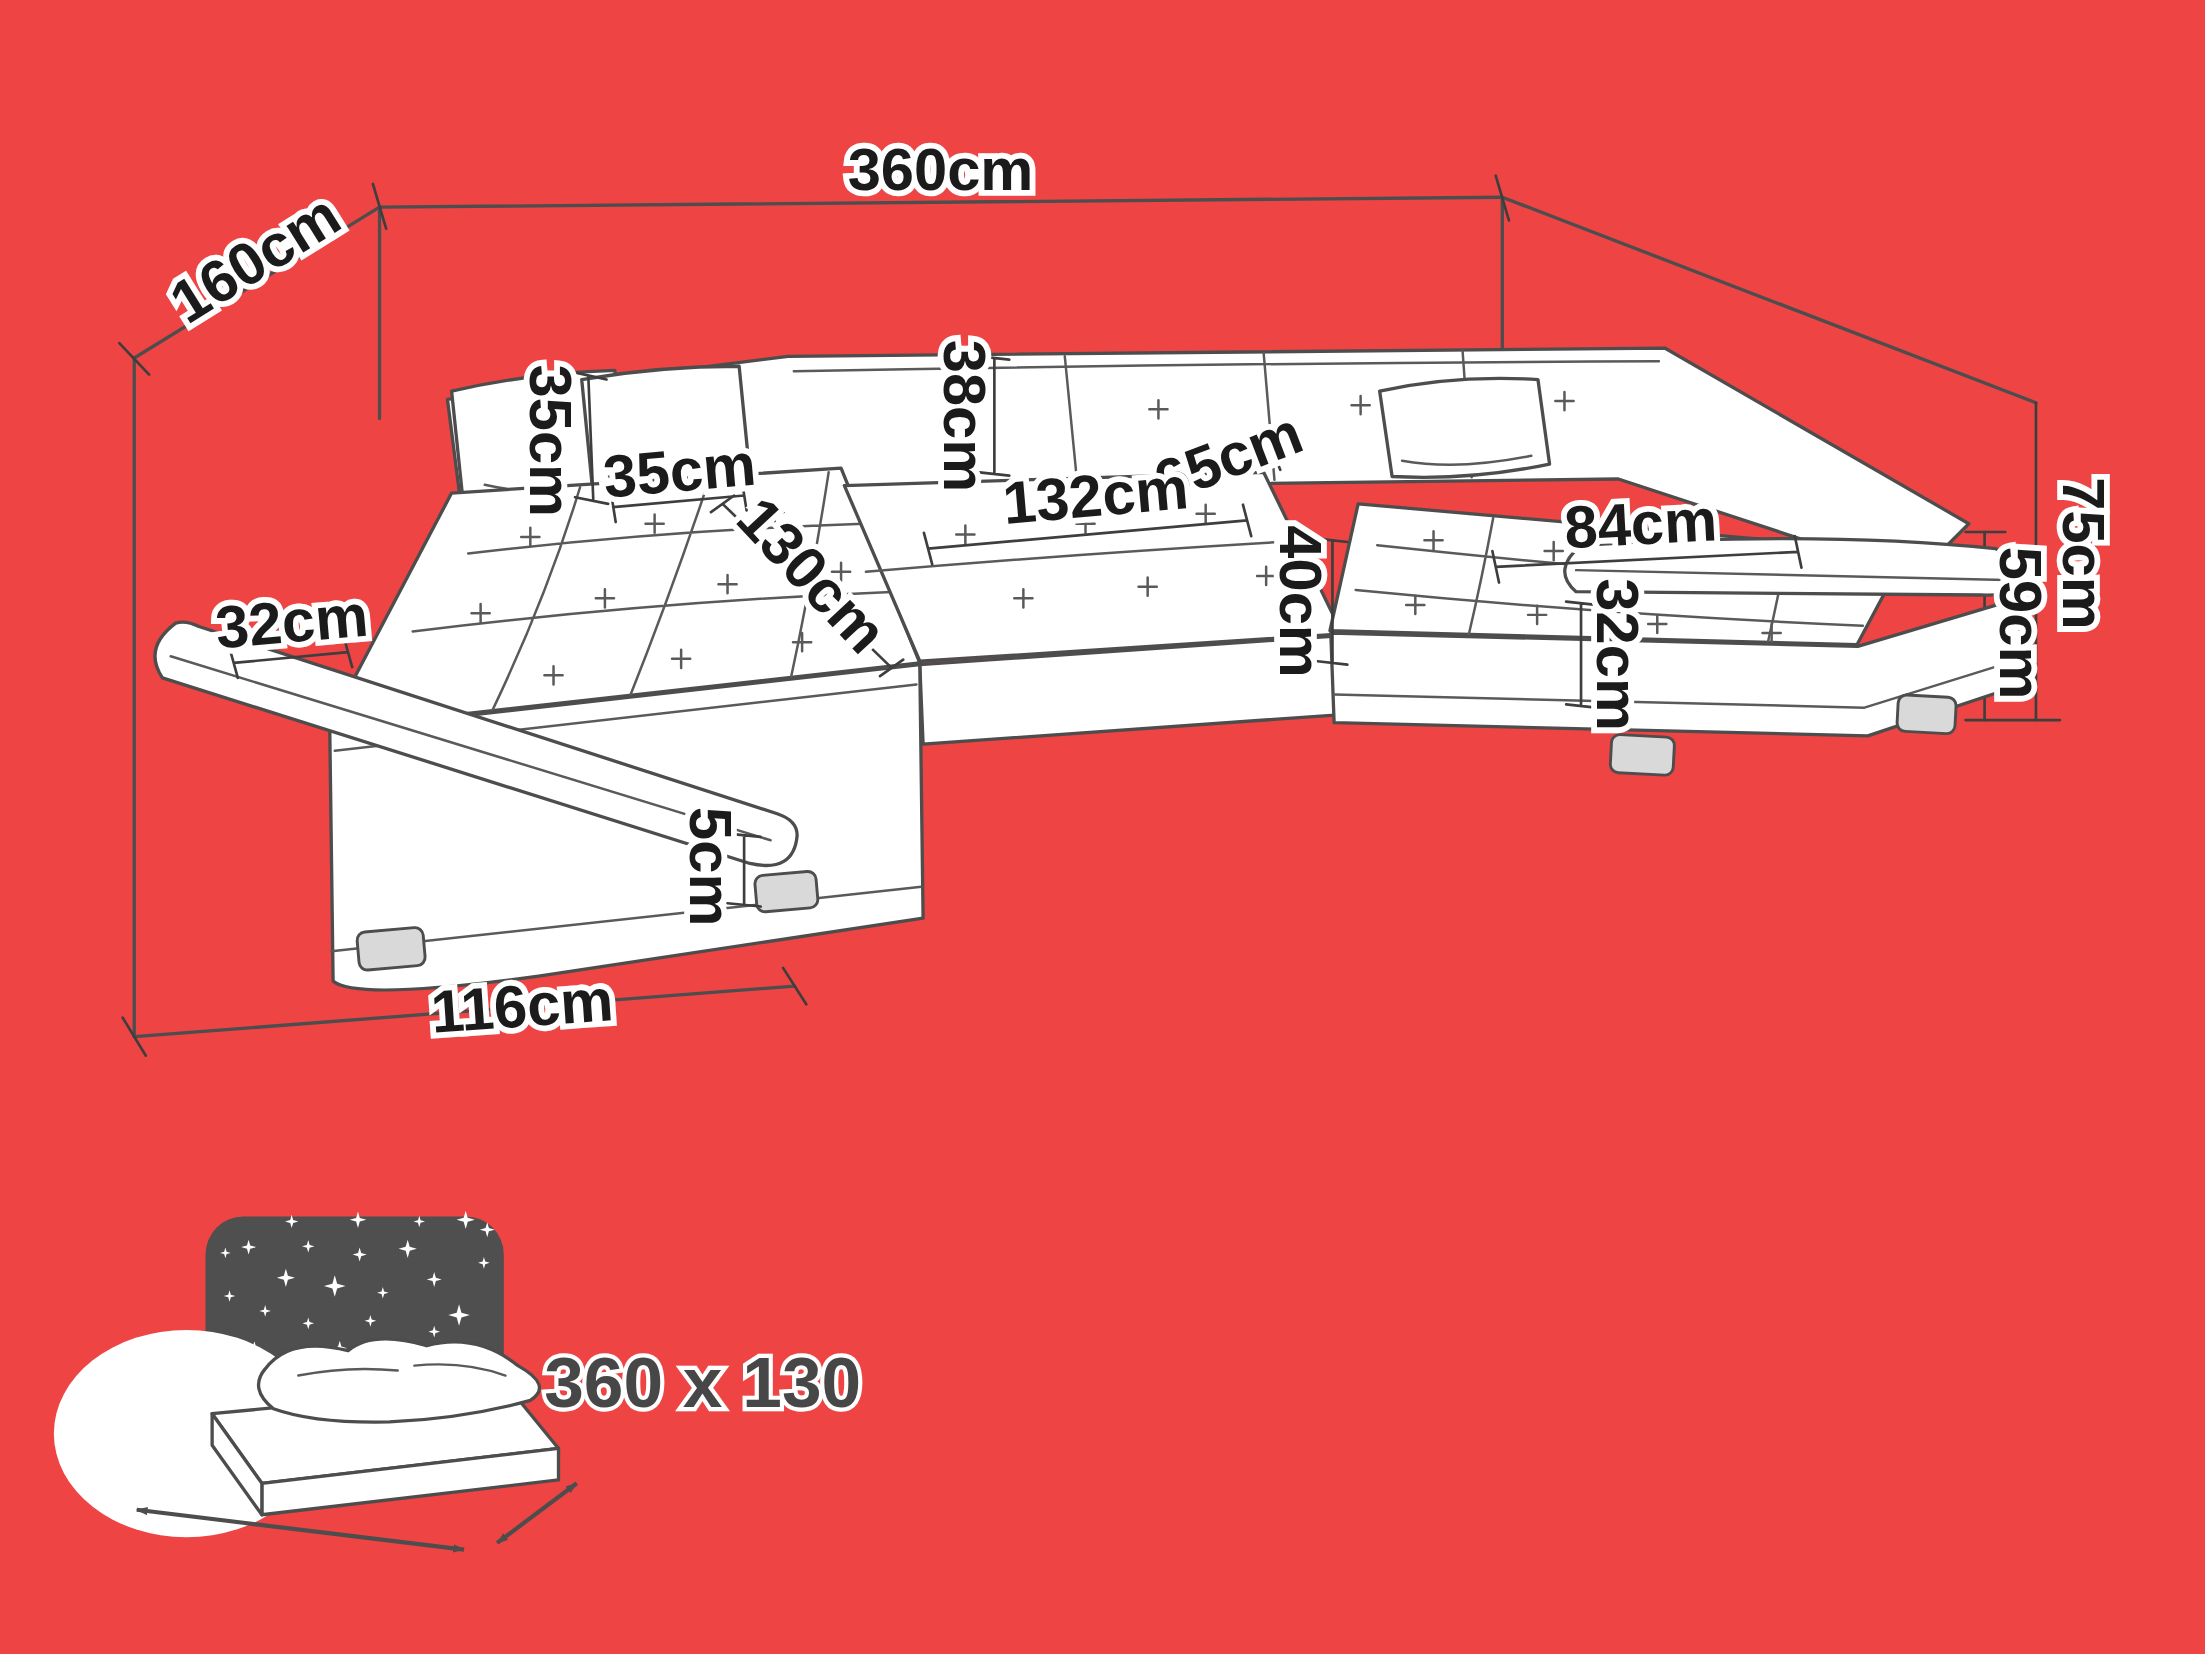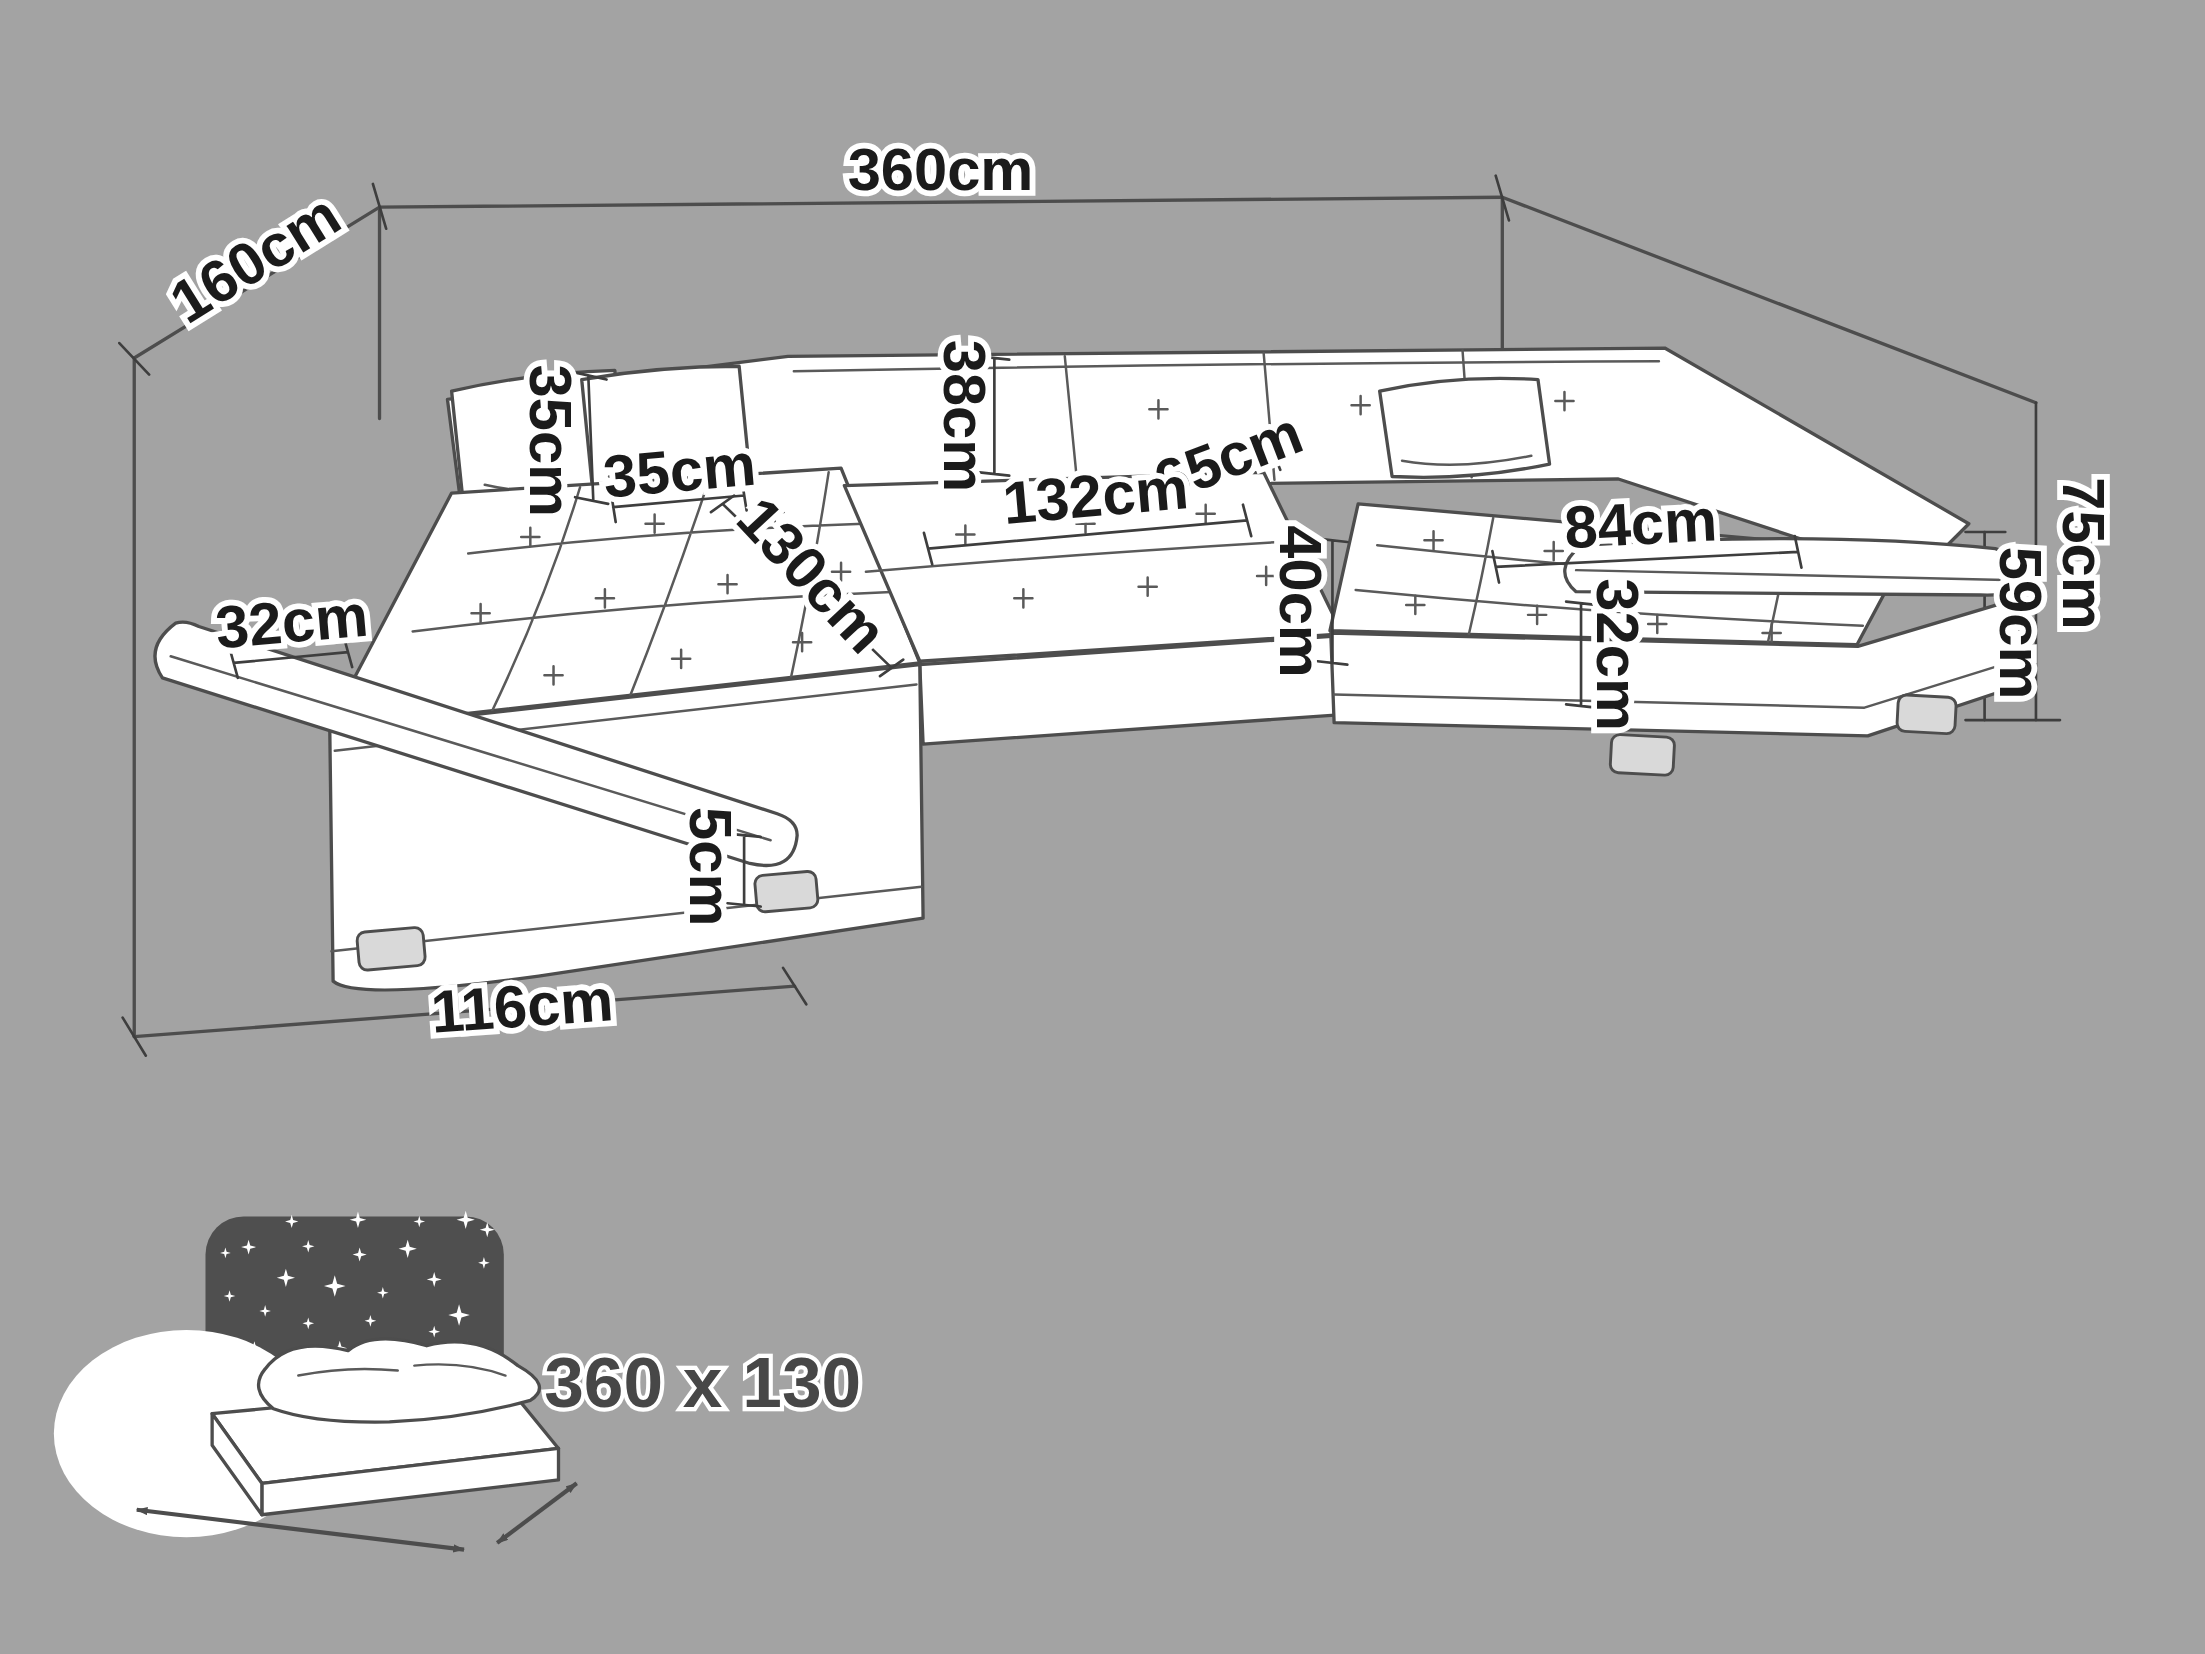--- a/index.html
+++ b/index.html
@@ -1,16 +1,16 @@
 <!DOCTYPE html>
 <html style="font-size:13.3px"><head>
 <meta charset="utf-8">
 <style>
   html,body{margin:0;padding:0;background:#ffffff;}
-  .stage{width:2205px;height:1654px;background:#a3a3a3;position:relative;font-family:"Liberation Sans",sans-serif;}
+  .stage{width:2205px;height:1654px;background:#ef4444;position:relative;font-family:"Liberation Sans",sans-serif;}
   svg{display:block;width:100%;height:100%;}
   .ln{fill:none;stroke:#4d4d4d;stroke-width:4;stroke-linecap:round;stroke-linejoin:round;}
   .ln2{fill:none;stroke:#5a5a5a;stroke-width:3;stroke-linecap:round;stroke-linejoin:round;}
   .wh{fill:#ffffff;stroke:#4d4d4d;stroke-width:4;stroke-linecap:round;stroke-linejoin:round;}
   .dimline{fill:none;stroke:#3e3e3e;stroke-width:3.2;stroke-linecap:round;}
   .leg{fill:#d9d9d9;stroke:#4d4d4d;stroke-width:3.5;}
   text.dim{font-weight:bold;font-size:72px;fill:#1b1b1b;stroke:#ffffff;stroke-width:14px;paint-order:stroke;text-anchor:middle;dominant-baseline:central;}
   text.bedsize{font-weight:bold;font-size:86px;fill:#474747;stroke:#ffffff;stroke-width:10px;paint-order:stroke;text-anchor:middle;dominant-baseline:central;}
   .dark{fill:#4f4f4f;stroke:none;}
   .star{fill:#ffffff;stroke:none;}

